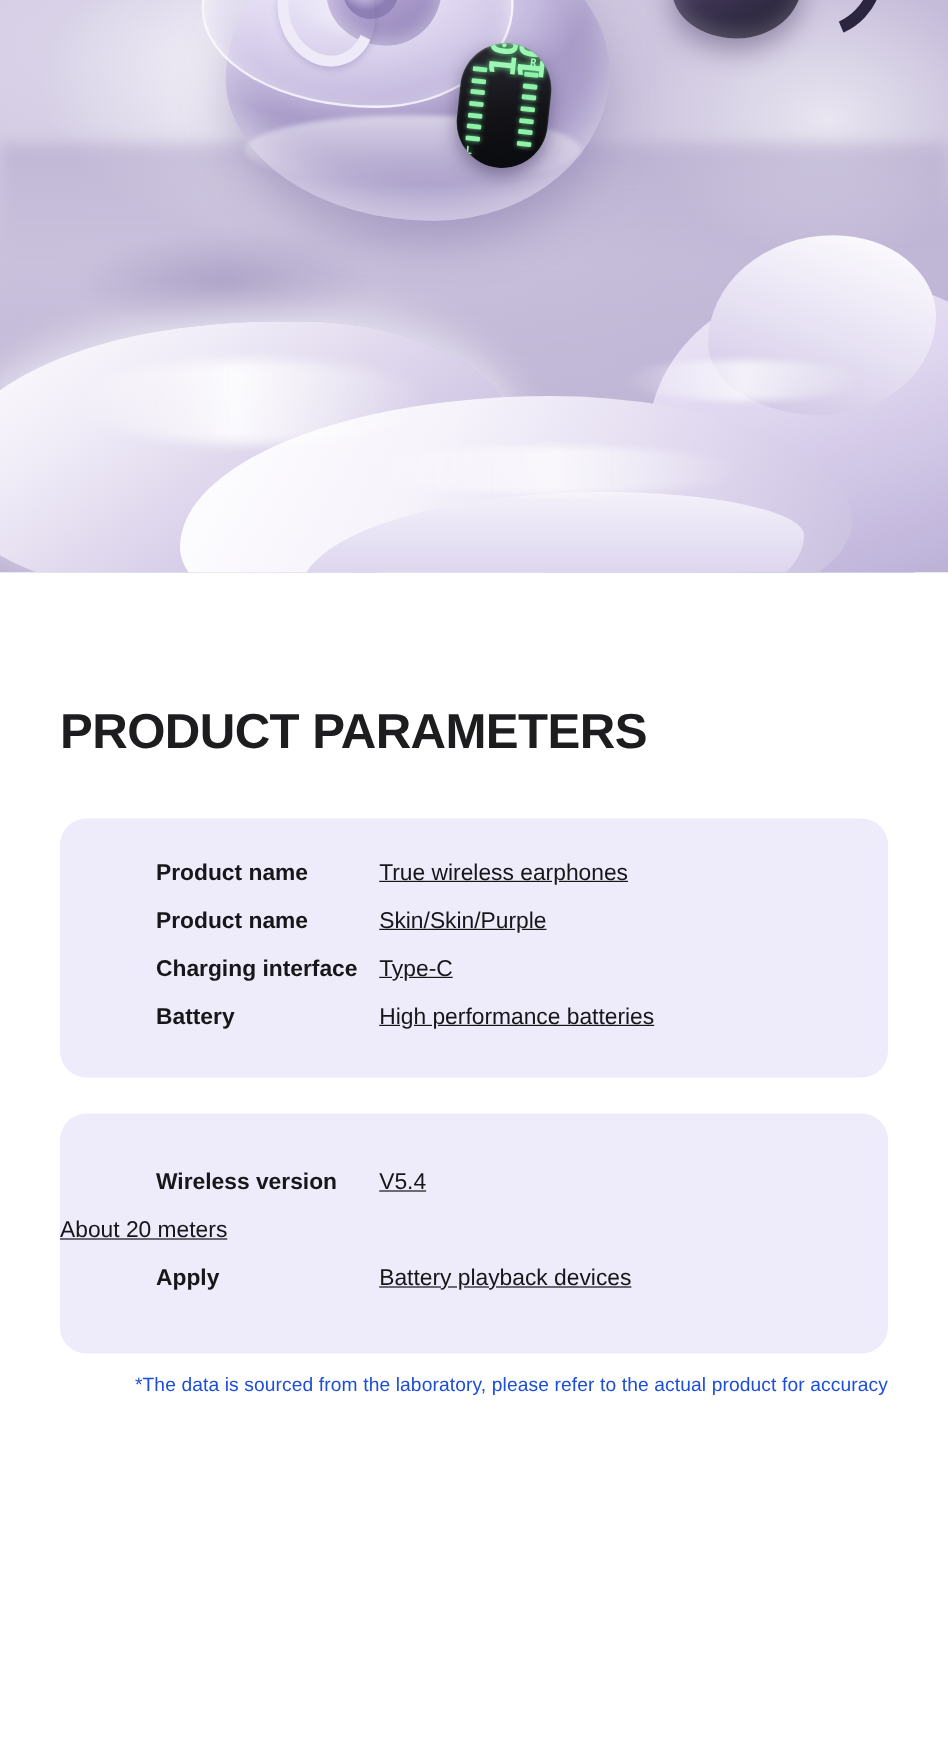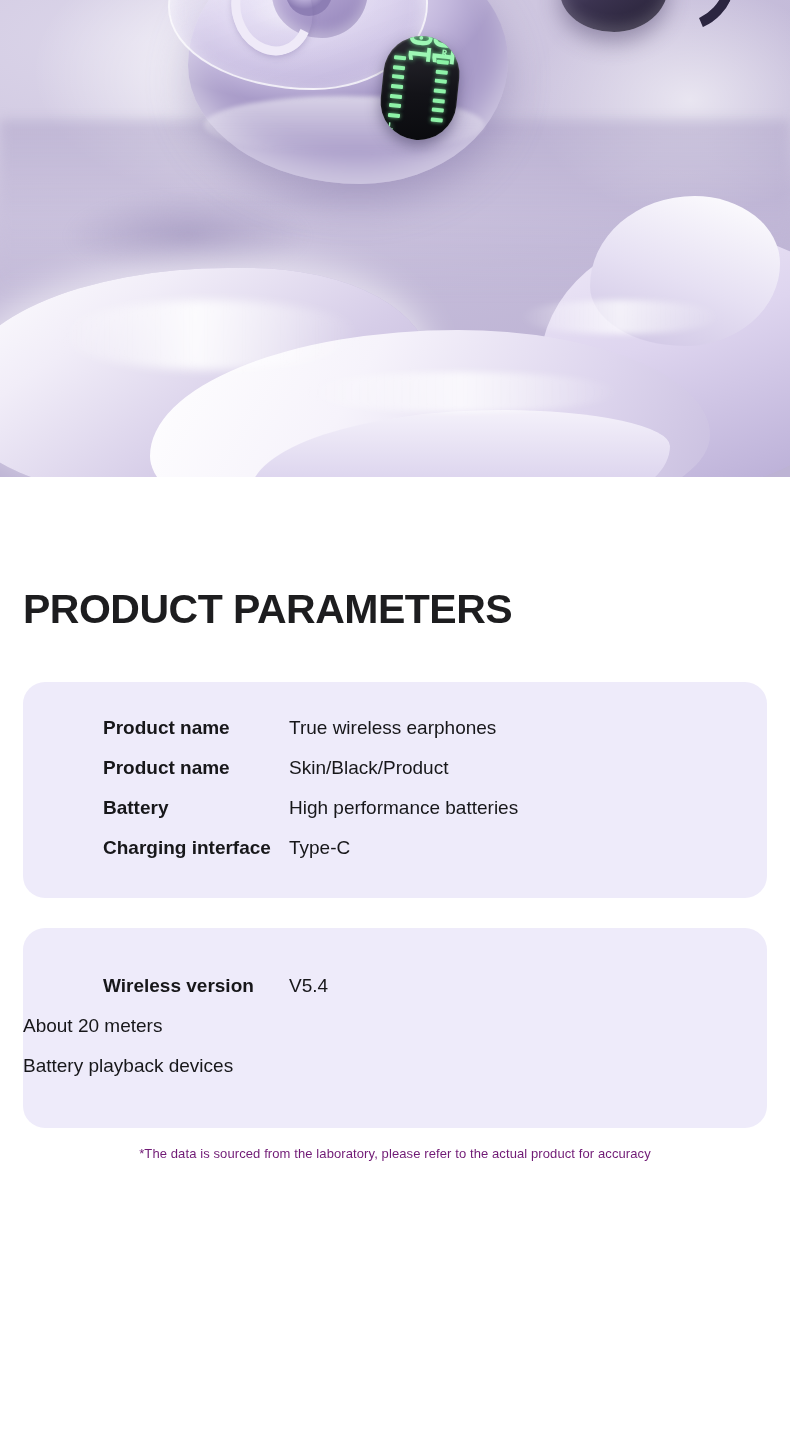--- a/index.html
+++ b/index.html
@@ -230,21 +230,21 @@
   }
   .led-lab {
     font-size: 9px;
   }
   .led-lab-l { left: 10px; top: 88px; }
   .led-lab-r { left: 56px; top: 10px; }
 
   
   .spec {
     position: relative;
-    padding: 0 23px;
+    padding: 0 50px;
     box-sizing: border-box;
   }
   .section-title {
     margin: 0;
     padding-top: 112px;
     font-size: 41px;
     font-weight: bold;
     letter-spacing: -0.5px;
     color: #1d1d1f;
     line-height: 1;
@@ -268,26 +268,27 @@
     box-sizing: border-box;
     font-size: 19px;
     font-weight: bold;
     color: #17171a;
     white-space: nowrap;
   }
   .row-value {
     font-size: 19px;
     color: #17171a;
     white-space: nowrap;
+    text-decoration: underline;
   }
   .footnote {
     margin-top: 18px;
-    text-align: center;
-    font-size: 13px;
-    color: #701a75;
+    text-align: right;
+    font-size: 16px;
+    color: #1d4ed8;
     letter-spacing: 0.1px;
   }
 </style>
 </head>
 <body>
 
 <div class="hero">
   <div class="hero-bg"></div>
   <div class="hero-glow-top"></div>
   <div class="hero-glow-right"></div>
@@ -344,39 +345,40 @@
 <div class="spec">
   <h1 class="section-title">PRODUCT PARAMETERS</h1>
 
   <div class="card card-1">
     <div class="row">
       <div class="row-label">Product name</div>
       <div class="row-value">True wireless  earphones</div>
     </div>
     <div class="row">
       <div class="row-label">Product name</div>
-      <div class="row-value">Skin/Black/Product</div>
+      <div class="row-value">Skin/Skin/Purple</div>
+    </div>
+    <div class="row">
+      <div class="row-label">Charging interface</div>
+      <div class="row-value">Type-C</div>
     </div>
     <div class="row">
       <div class="row-label">Battery</div>
       <div class="row-value">High performance batteries</div>
     </div>
-    <div class="row">
-      <div class="row-label">Charging interface</div>
-      <div class="row-value">Type-C</div>
-    </div>
   </div>
 
   <div class="card card-2">
     <div class="row">
       <div class="row-label">Wireless version</div>
       <div class="row-value">V5.4</div>
     </div>
     <div class="row">
       <div class="row-value">About 20 meters</div>
     </div>
     <div class="row">
+      <div class="row-label">Apply</div>
       <div class="row-value">Battery playback devices</div>
     </div>
   </div>
 
   <div class="footnote">*The data is sourced from the laboratory, please refer to the actual product for accuracy</div>
 </div>
 
 </body></html>

